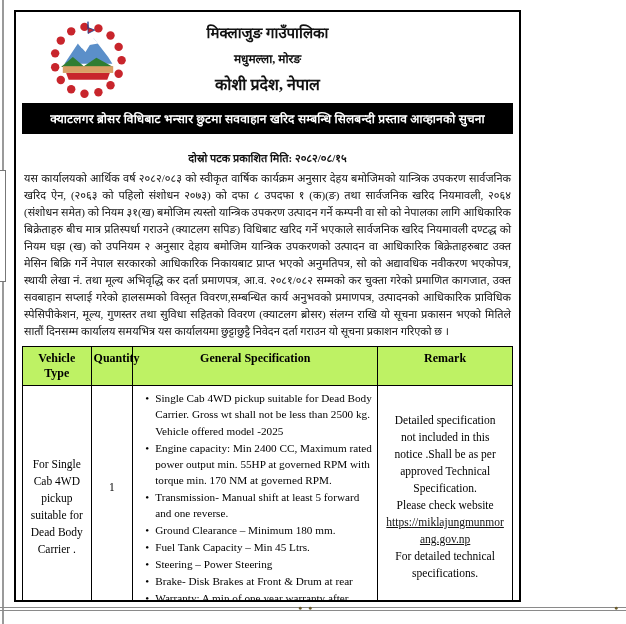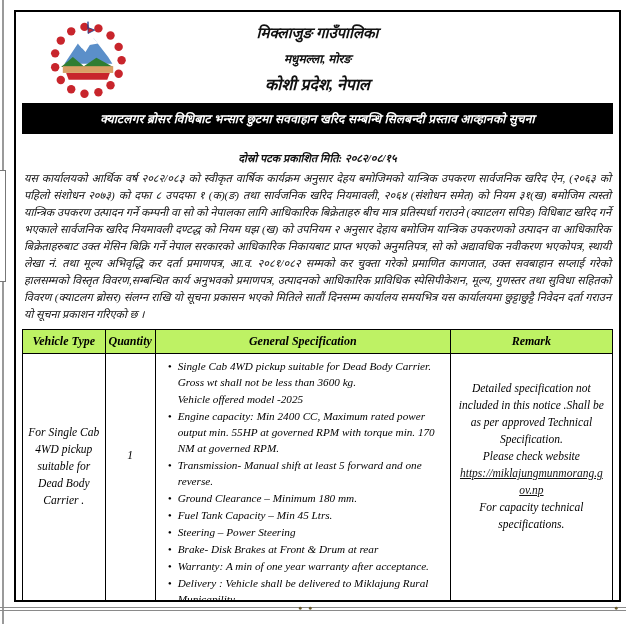--- a/index.html
+++ b/index.html
@@ -4,22 +4,22 @@
 <style>
   * { margin:0; padding:0; box-sizing:border-box; }
   body { background:#ffffff; font-family:"Liberation Serif", serif; }
   .canvas { position:relative; width:626px; height:624px; background:#ffffff; overflow:hidden; }
 
   
   .edge-line { position:absolute; left:2px; top:0; width:2px; height:624px; background:#9a9a9a; }
   .edge-box  { position:absolute; left:-6px; top:170px; width:12px; height:112px; border:1px solid #777; background:#fff; }
 
   
-  .document { position:absolute; left:14px; top:10px; width:607px; height:592px;
-              border:2px solid #000; background:#fff; padding:6px 6px 4px 6px; overflow:hidden;font-style:italic; }
+  .document { position:absolute; left:14px; top:10px; width:507px; height:592px;
+              border:2px solid #000; background:#fff; padding:6px 6px 4px 6px; overflow:hidden; }
 
   .header { position:relative; text-align:center; padding-top:4px; }
   .emblem { position:absolute; left:24px; top:2px; width:84px; height:84px; }
   .org1 { font-size:15px; font-weight:bold; color:#111; }
   .org2 { font-size:22px; font-weight:bold; color:#111; margin-top:6px; }
   .org3 { font-size:12px; font-weight:bold; color:#111; margin-top:8px; }
   .org4 { font-size:16px; font-weight:bold; color:#111; margin-top:6px; }
 
   .title-bar { margin-top:8px; background:#000; color:#fff; text-align:center;
                font-size:12px; font-weight:bold; padding:7px 2px; white-space:nowrap; letter-spacing:0.2px; }
@@ -112,21 +112,21 @@
         </tr>
       </thead>
       <tbody>
         <tr>
           <td class="vt">For Single Cab 4WD pickup suitable for Dead Body Carrier .</td>
           <td class="qty">1</td>
           <td class="specs">
             <div>
                 <div class="spec-item">
                   <span class="bullet">•</span>
-                  <span class="spec-text">Single Cab 4WD pickup suitable for Dead Body Carrier. Gross wt shall not be less than 3600 kg.</span>
+                  <span class="spec-text">Single Cab 4WD pickup suitable for Dead Body Carrier. Gross wt shall not be less than 2500 kg.</span>
                 </div>
                 <div class="spec-item no-bullet">
                   <span class="bullet">•</span>
                   <span class="spec-text">Vehicle offered model -2025</span>
                 </div>
                 <div class="spec-item">
                   <span class="bullet">•</span>
                   <span class="spec-text">Engine capacity: Min 2400 CC, Maximum rated power output min. 55HP at governed RPM with torque min. 170 NM at governed RPM.</span>
                 </div>
                 <div class="spec-item">
@@ -156,21 +156,21 @@
                 <div class="spec-item">
                   <span class="bullet">•</span>
                   <span class="spec-text">Delivery : Vehicle shall be delivered to Miklajung Rural Municapility.</span>
                 </div>
               </div>
           </td>
           <td class="remark">
             <div>Detailed specification not included in this notice .Shall be as per approved Technical Specification.</div>
             <div>Please check website</div>
             <div class="remark-url">https://miklajungmunmorang.gov.np</div>
-            <div>For capacity technical specifications.</div>
+            <div>For detailed technical specifications.</div>
           </td>
         </tr>
       </tbody>
     </table>
 
   </div>
 
   <div class="page-divider"></div>
   <div class="divider-dots-left">● ●</div>
   <div class="divider-dots-right">●</div>

